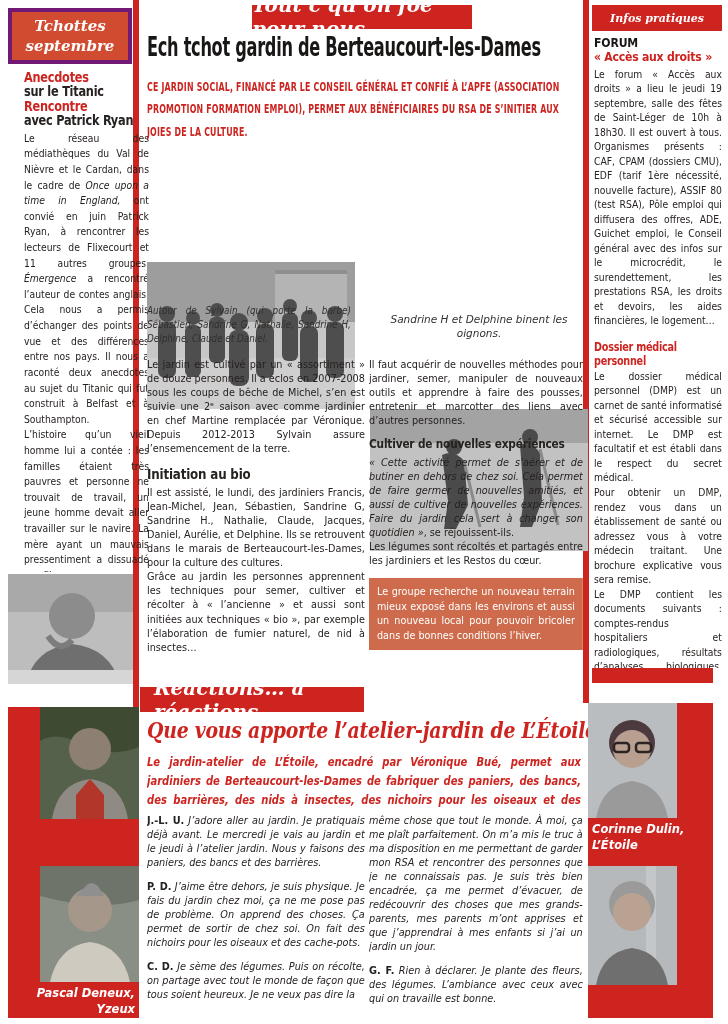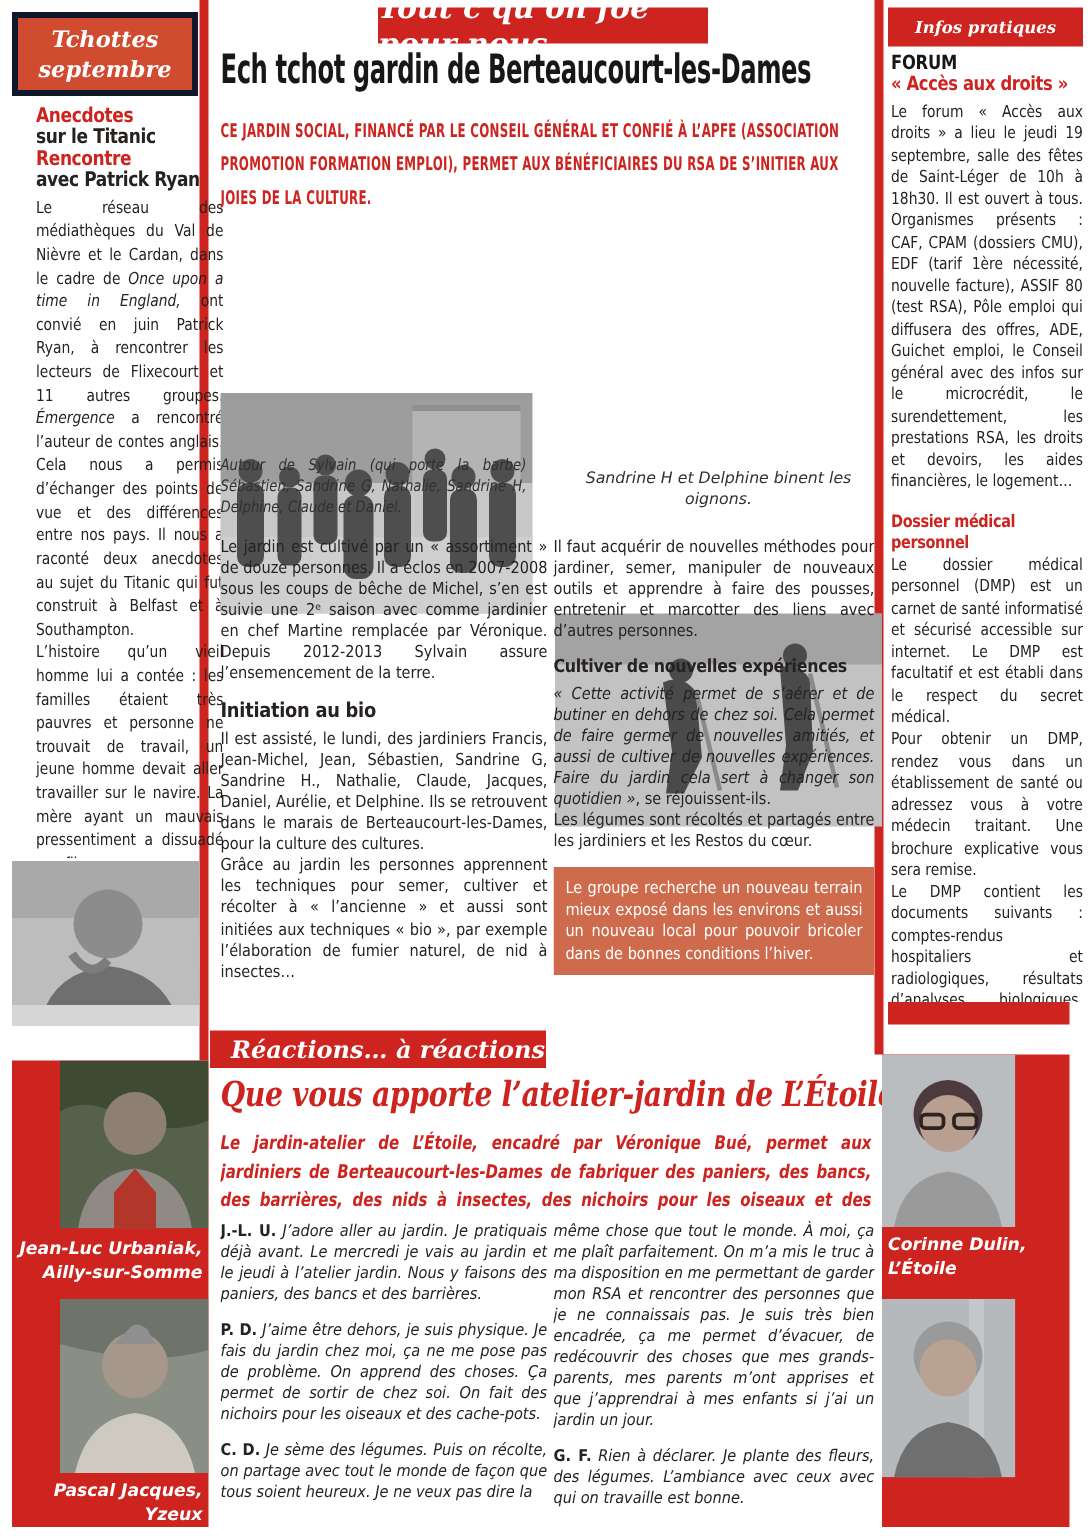--- a/index.html
+++ b/index.html
@@ -16,21 +16,21 @@
   .cx80{transform:scaleX(.80);transform-origin:0 0;width:125%}
   .cx82{transform:scaleX(.82);transform-origin:0 0;width:122%}
   .cx84{transform:scaleX(.84);transform-origin:0 0;width:119%}
   .cx88{transform:scaleX(.88);transform-origin:0 0;width:113.6%}
   .cx90{transform:scaleX(.90);transform-origin:0 0;width:111%}
 
   .banner{background:#cd2420;color:#fff;display:flex;align-items:center;justify-content:center;
           font-family:"DejaVu Serif","Liberation Serif",serif;font-style:italic;font-weight:bold}
   .sep{background:#cd2420}
 
-  .tchottes{background:#d04b30;border:4px solid #0f172a;color:#fff;text-align:center;
+  .tchottes{background:#d04b30;border:4px solid #701a75;color:#fff;text-align:center;
             font-family:"DejaVu Serif","Liberation Serif",serif;font-style:italic;font-weight:bold;
             font-size:15px;line-height:1.3;padding-top:5px}
 
   .ltitle div{font-weight:bold;font-size:13.5px;line-height:1.07;letter-spacing:-.3px}
   .body-sm{font-size:11px;line-height:1.42}
   .body-md{font-size:11px;line-height:1.28}
   .h3{font-weight:bold;font-size:13.5px;margin:9px 0 3px;letter-spacing:-.2px}
   .h3.small{font-size:12px;letter-spacing:-.2px}
 
   .headline{font-weight:bold;font-size:27px;letter-spacing:-.5px;white-space:nowrap;color:#191715}
@@ -186,21 +186,21 @@
     <div class="dmp-h">Dossier médical personnel</div>
     <div class="body-sm just" style="line-height:1.32">
       <p>Le dossier médical personnel (DMP) est un carnet de santé informatisé et sécurisé accessible sur internet. Le DMP est facultatif et est établi dans le respect du secret médical.</p>
       <p>Pour obtenir un DMP, rendez vous dans un établissement de santé ou adressez vous à votre médecin traitant. Une brochure explicative vous sera remise.</p>
       <p>Le DMP contient les documents suivants : comptes-rendus hospitaliers et radiologiques, résultats d’analyses biologiques, actes réalisés, médicaments prescrits et délivrés.</p>
     </div>
   </div>
 </div>
 <div class="abs sep" style="left:592px;top:668px;width:121px;height:15px"></div>
 
-<div class="abs banner" style="left:140px;top:687px;width:224px;height:25px;font-size:16px;justify-content:flex-start;padding-left:14px">
+<div class="abs banner" style="left:140px;top:687px;width:224px;height:25px;font-size:20px;justify-content:flex-end;padding-left:14px">
   <span>Réactions… à réactions</span>
 </div>
 <div class="abs" style="left:147px;top:716px;width:434px;height:34px">
   <div class="react-headline cx82">Que vous apporte l’atelier-jardin de L’Étoile ?</div>
 </div>
 <div class="abs clip" style="left:147px;top:753px;width:434px;height:58px">
   <div class="react-intro just cx80">Le jardin-atelier de L’Étoile, encadré par Véronique Bué, permet aux jardiniers de Berteaucourt-les-Dames de fabriquer des paniers, des bancs, des barrières, des nids à insectes, des nichoirs pour les oiseaux et des épouvantails.</div>
 </div>
 
 <div class="abs clip" style="left:147px;top:814px;width:218px;height:204px">
@@ -220,35 +220,31 @@
 <div class="abs panel" style="left:8px;top:707px;width:131px;height:311px">
   <div class="portrait" style="right:0;top:0;width:99px;height:112px">
     <svg viewBox="0 0 99 112">
       <rect width="99" height="112" fill="#55614a"></rect>
       <path d="M0 0 L99 0 L99 40 Q70 52 40 36 Q16 24 0 34 Z" fill="#3f4a33"></path>
       <circle cx="50" cy="42" r="21" fill="#8d7f72"></circle>
       <path d="M12 112 Q18 76 50 72 Q82 76 88 112 Z" fill="#8f8b84"></path>
       <path d="M36 88 L50 72 L64 88 L64 112 L36 112 Z" fill="#b3362b"></path>
     </svg>
   </div>
-  <div class="pcap" style="right:4px;top:118px;text-align:right">
-    <div>Jean-Luc Urbaniak,</div>
-    <div>Ailly-sur-Somme</div>
-  </div>
   <div class="portrait" style="right:0;top:159px;width:99px;height:116px">
     <svg viewBox="0 0 99 116">
       <rect width="99" height="116" fill="#8a8f86"></rect>
       <path d="M0 0 L99 0 L99 34 Q60 46 0 30 Z" fill="#6f746b"></path>
       <circle cx="50" cy="44" r="22" fill="#a5988a"></circle>
       <path d="M46 20 Q50 14 58 20 L64 30 L36 30 Z" fill="#8f8f8f"></path>
       <path d="M10 116 Q18 80 50 76 Q82 80 90 116 Z" fill="#cfcac0"></path>
     </svg>
   </div>
   <div class="pcap" style="right:4px;top:279px;text-align:right">
-    <div>Pascal Jacques,</div>
+    <div>Pascal Deneux,</div>
     <div>Yzeux</div>
   </div>
 </div>
 
 <div class="abs panel" style="left:588px;top:703px;width:125px;height:315px">
   <div class="portrait" style="left:0;top:0;width:89px;height:115px">
     <svg viewBox="0 0 89 115">
       <rect width="89" height="115" fill="#b9bdc0"></rect>
       <circle cx="44" cy="40" r="23" fill="#4d3a3e"></circle>
       <circle cx="44" cy="46" r="19" fill="#b99f90"></circle>

